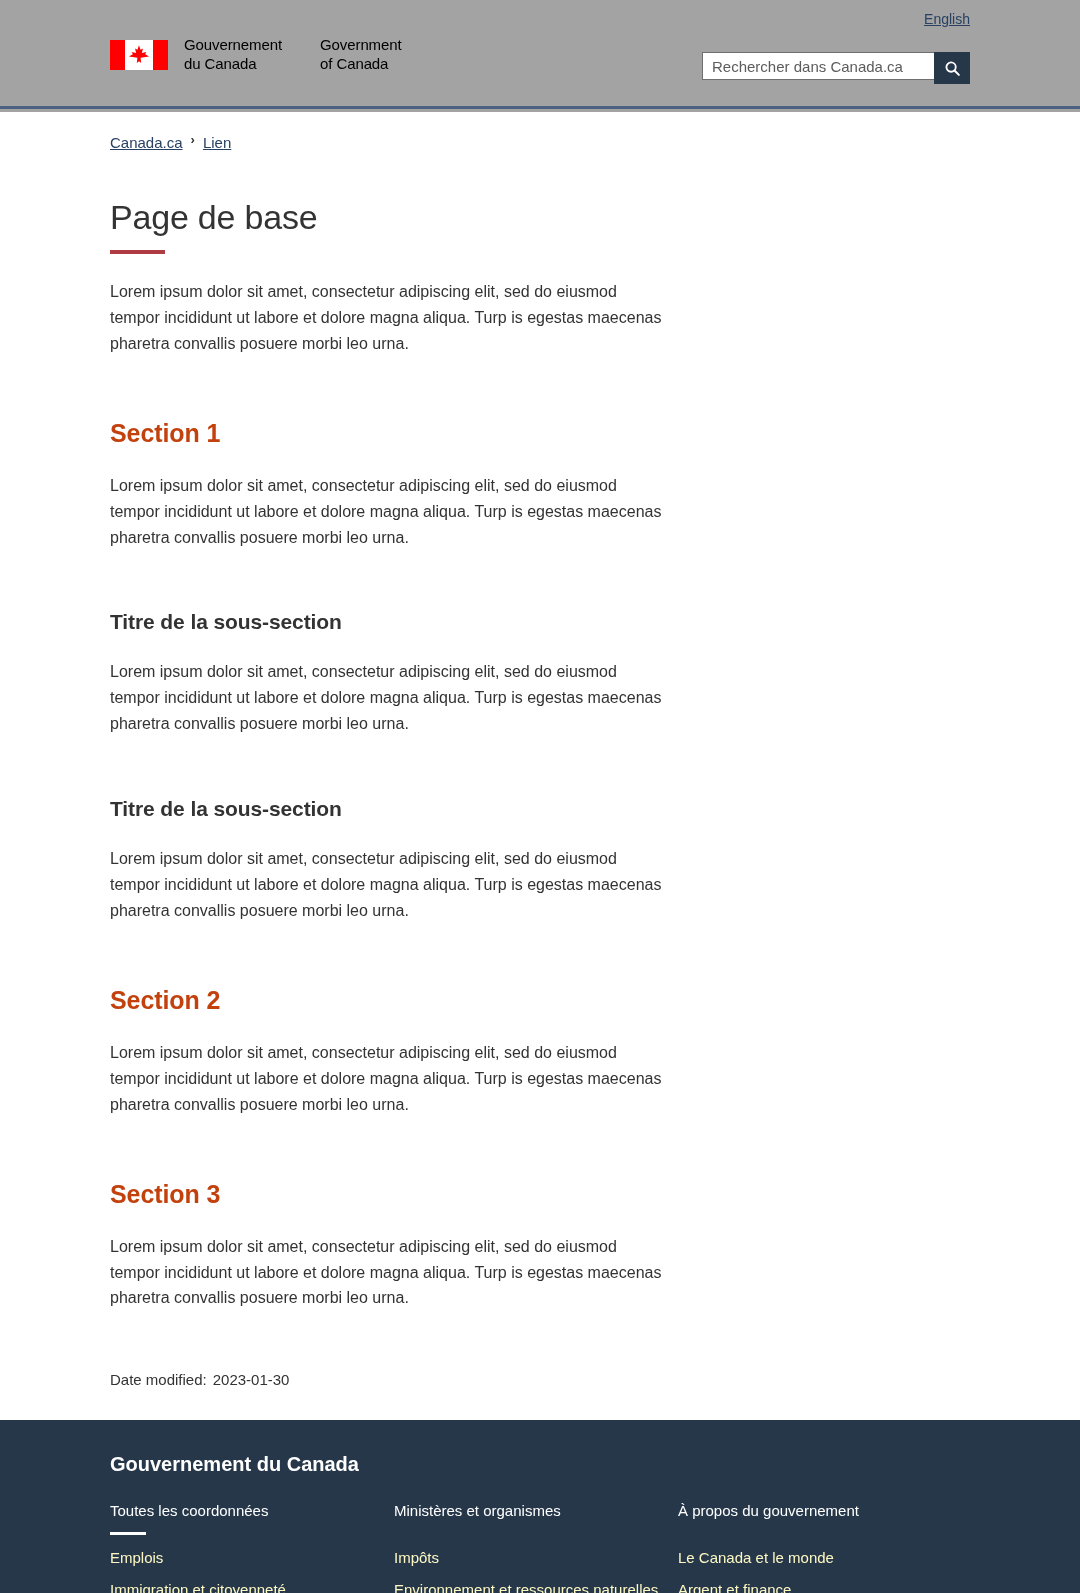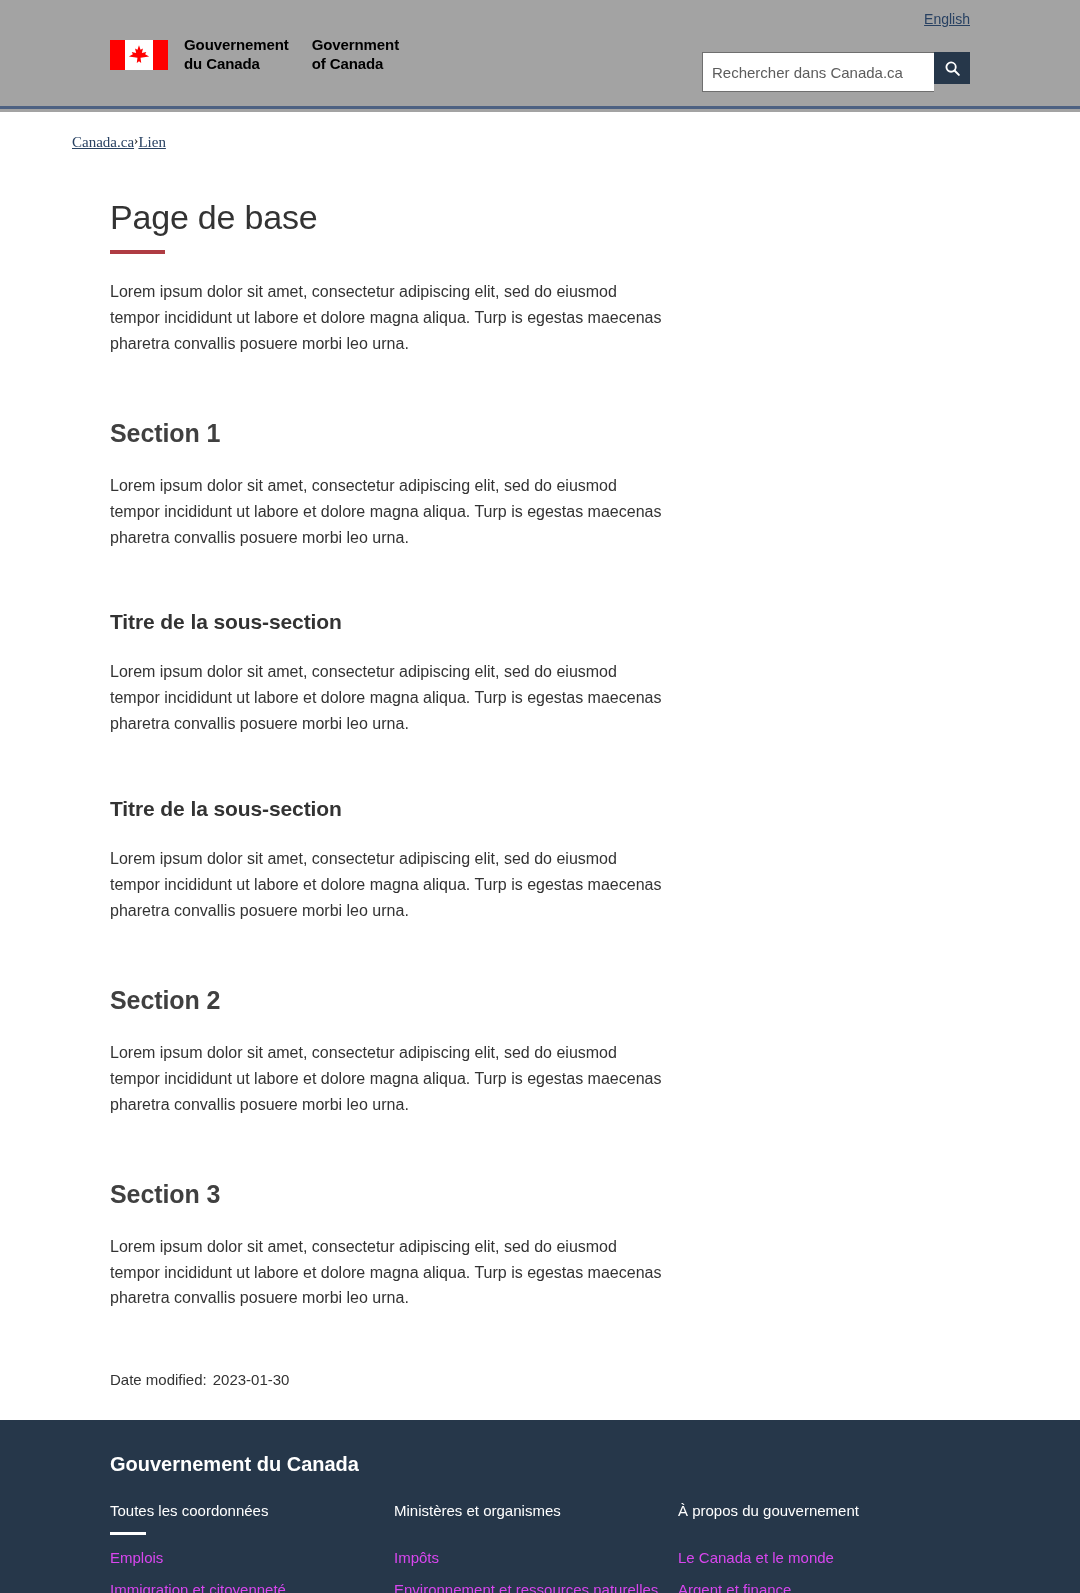--- a/index.html
+++ b/index.html
@@ -78,39 +78,39 @@
   }
   .maple-leaf {
     position: absolute;
     left: 18px;
     top: 4px;
     width: 22px;
     height: 22px;
   }
   .brand-text {
     display: flex;
-    gap: 23px;
+    gap: 38px;
     font-size: 15px;
     line-height: 1.25;
-    font-weight: 700;
+    font-weight: 400;
     color: #000000;
     letter-spacing: -0.1px;
     align-items: flex-end;
   }
   .brand-text span { display: block; }
   .brand-fr, .brand-en { white-space: nowrap; }
 
   .search-wrap {
     display: flex;
     margin-top: 22px;
     height: 32px;
   }
   .search-input {
     width: 232px;
-    height: 40px;
+    height: 28px;
     border: 1px solid #6f6f6f;
     border-right: none;
     padding: 0 9px;
     font-size: 15px;
     font-family: "Liberation Sans", sans-serif;
     color: #5c5c5c;
     background: #ffffff;
     outline: none;
   }
   .search-input::placeholder { color: #5c5c5c; opacity: 1; }
@@ -126,25 +126,25 @@
     padding: 0;
   }
   .header-rule {
     height: 3px;
     background: #4d6182;
     width: 100%;
   }
 
   
   .breadcrumb {
-    padding: 22px 110px 0 72px;
+    padding: 22px 110px 0 110px;
     font-size: 15px;
     display: flex;
     align-items: center;
-    font-family: Liberation Serif, serif;
+    gap: 8px;
   }
   .breadcrumb a {
     color: #284162;
     text-decoration: underline;
     cursor: pointer;
   }
   .crumb-sep {
     color: #333;
     font-size: 13px;
     font-weight: 700;
@@ -172,21 +172,21 @@
   .body-copy {
     font-size: 16px;
     line-height: 1.62;
     color: #333333;
     max-width: 560px;
     margin: 25px 0 0 0;
   }
   h2.section-head {
     font-size: 25px;
     font-weight: 700;
-    color: #404040;
+    color: #c2410c;
     margin: 62px 0 0 0;
     letter-spacing: -0.1px;
   }
   h3.subsection-head {
     font-size: 21px;
     font-weight: 700;
     color: #333333;
     margin: 60px 0 0 0;
     letter-spacing: -0.1px;
   }
@@ -235,21 +235,21 @@
     left: 0;
     bottom: 0;
     width: 36px;
     height: 3px;
     background: #ffffff;
   }
   .footer-links { list-style: none; margin: 0; padding: 0; }
   .footer-links li { margin-bottom: 14px; }
   .footer-links a {
     font-size: 15px;
-    color: #d946ef;
+    color: #fef9c3;
     text-decoration: none;
     cursor: pointer;
   }
 </style>
 </head>
 <body>
 
 <header class="site-header">
   <div class="header-inner">
 

